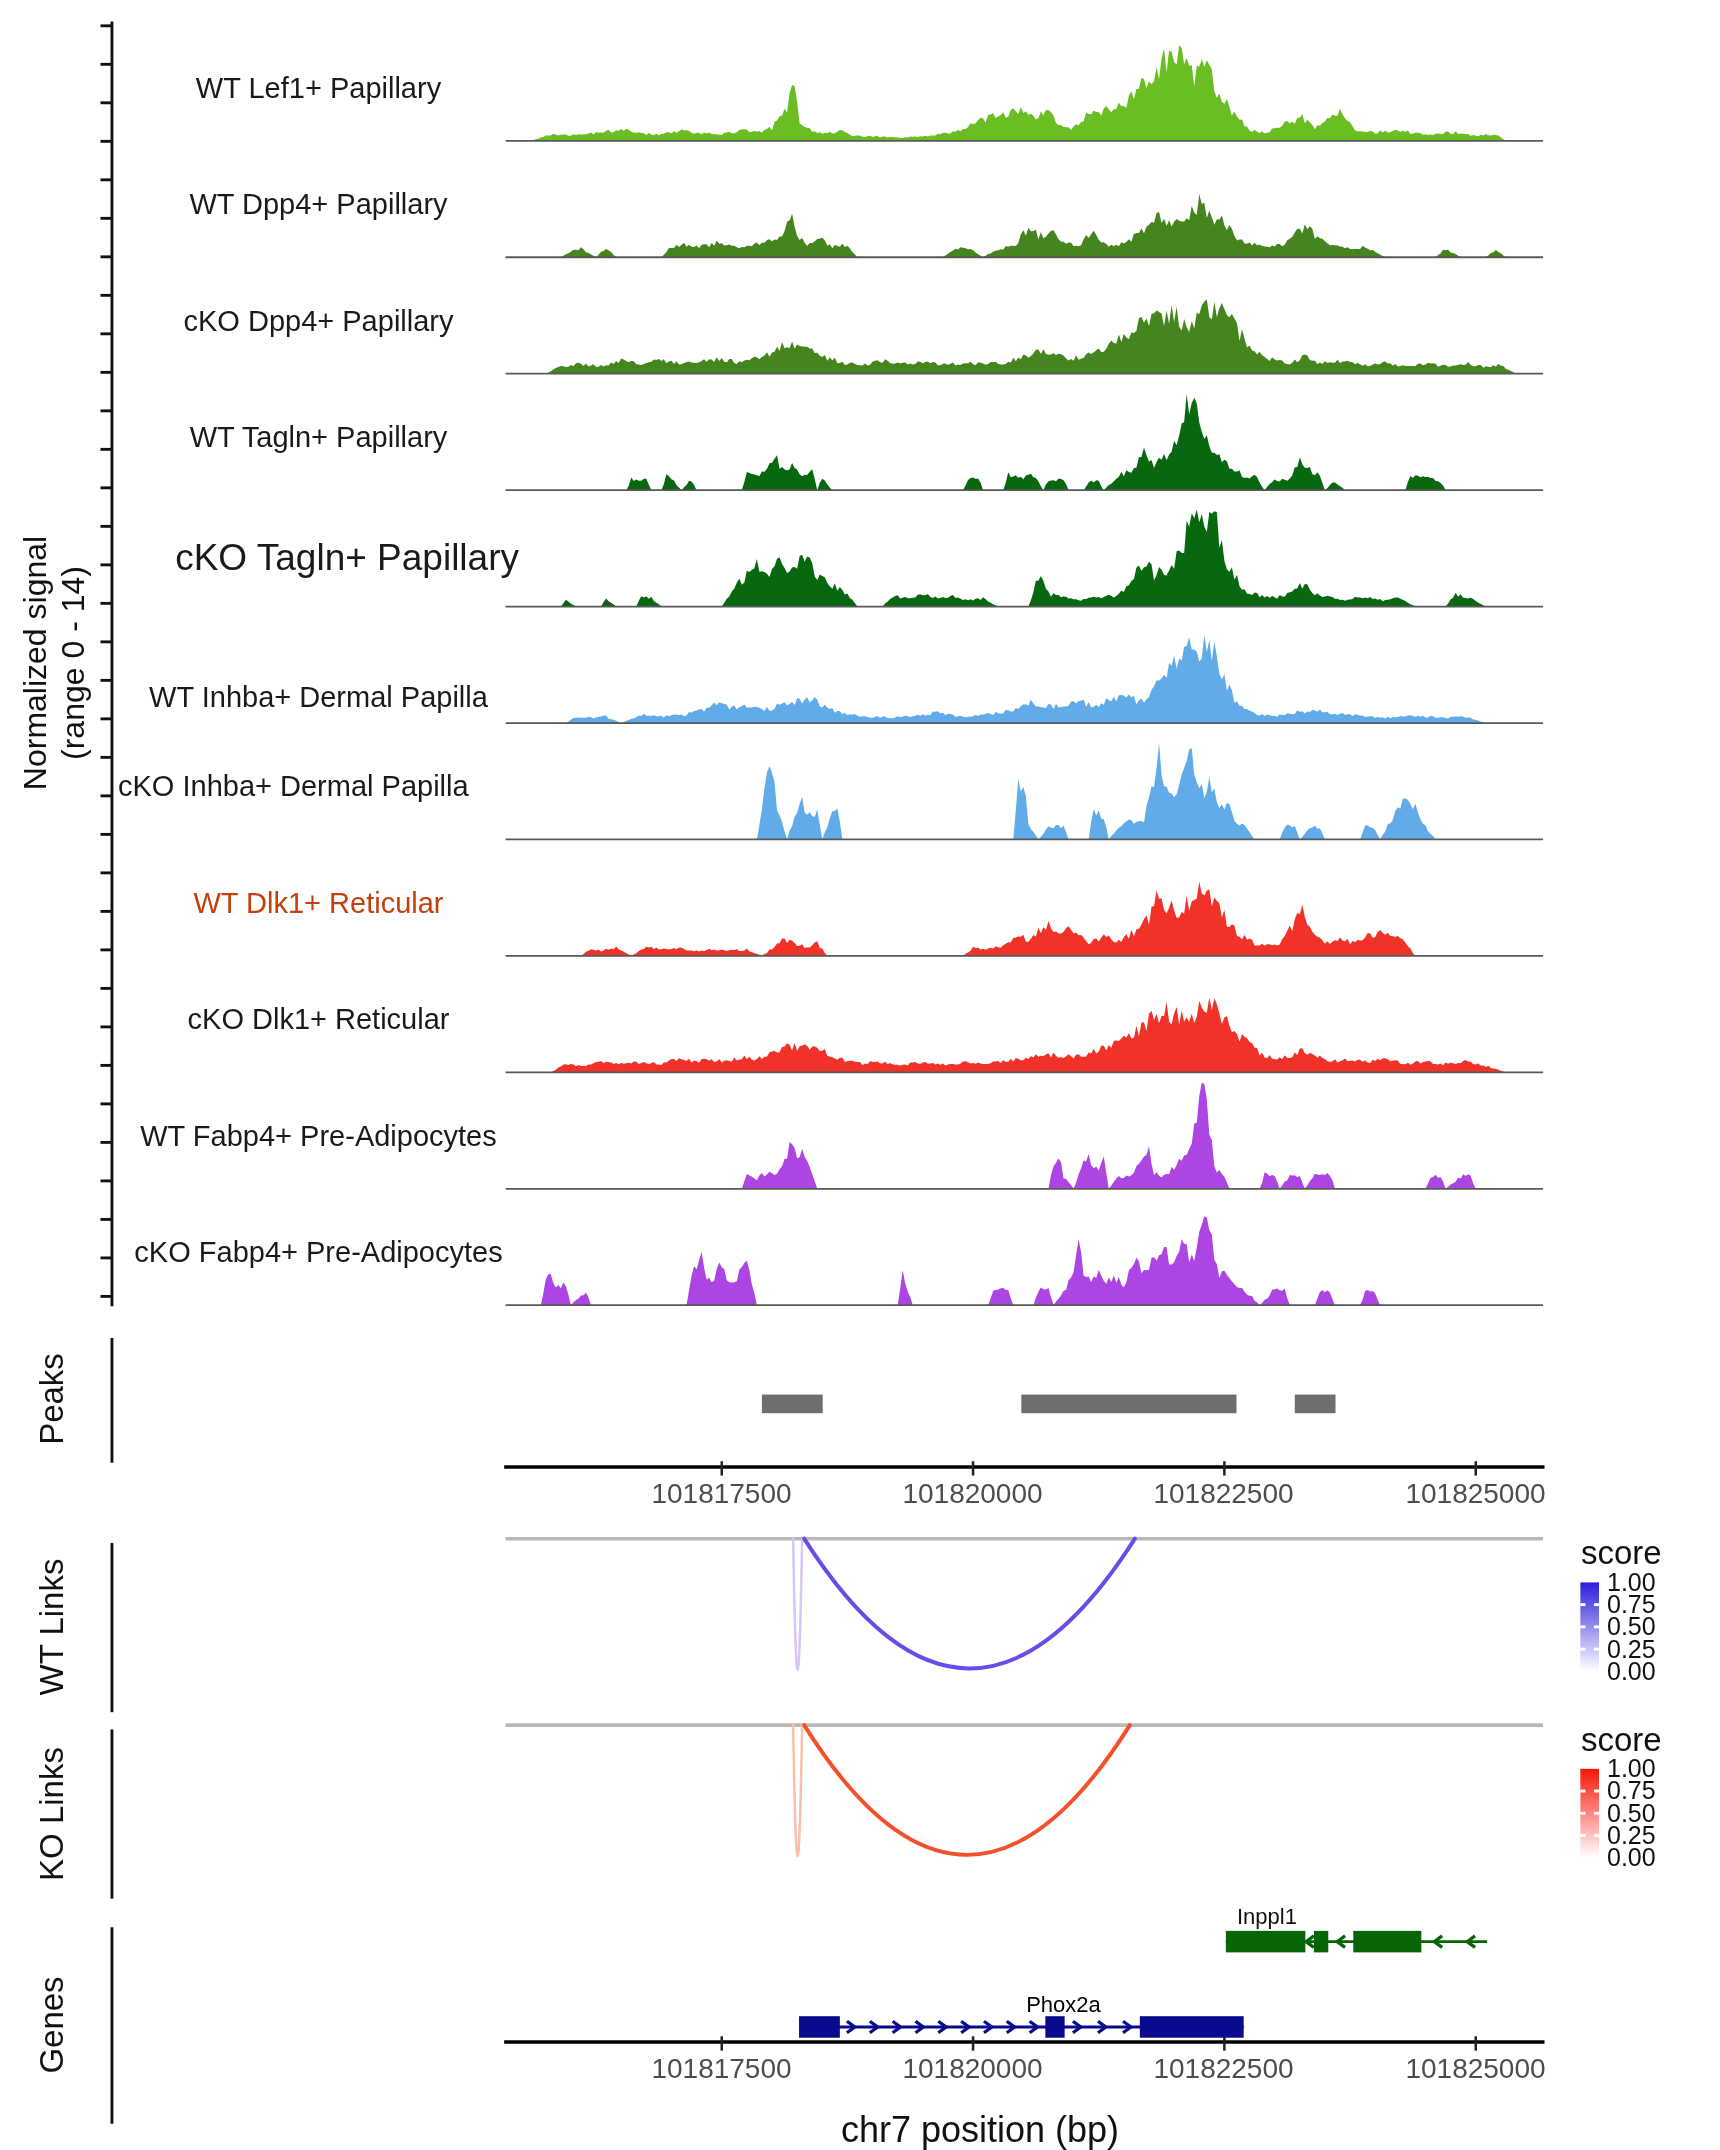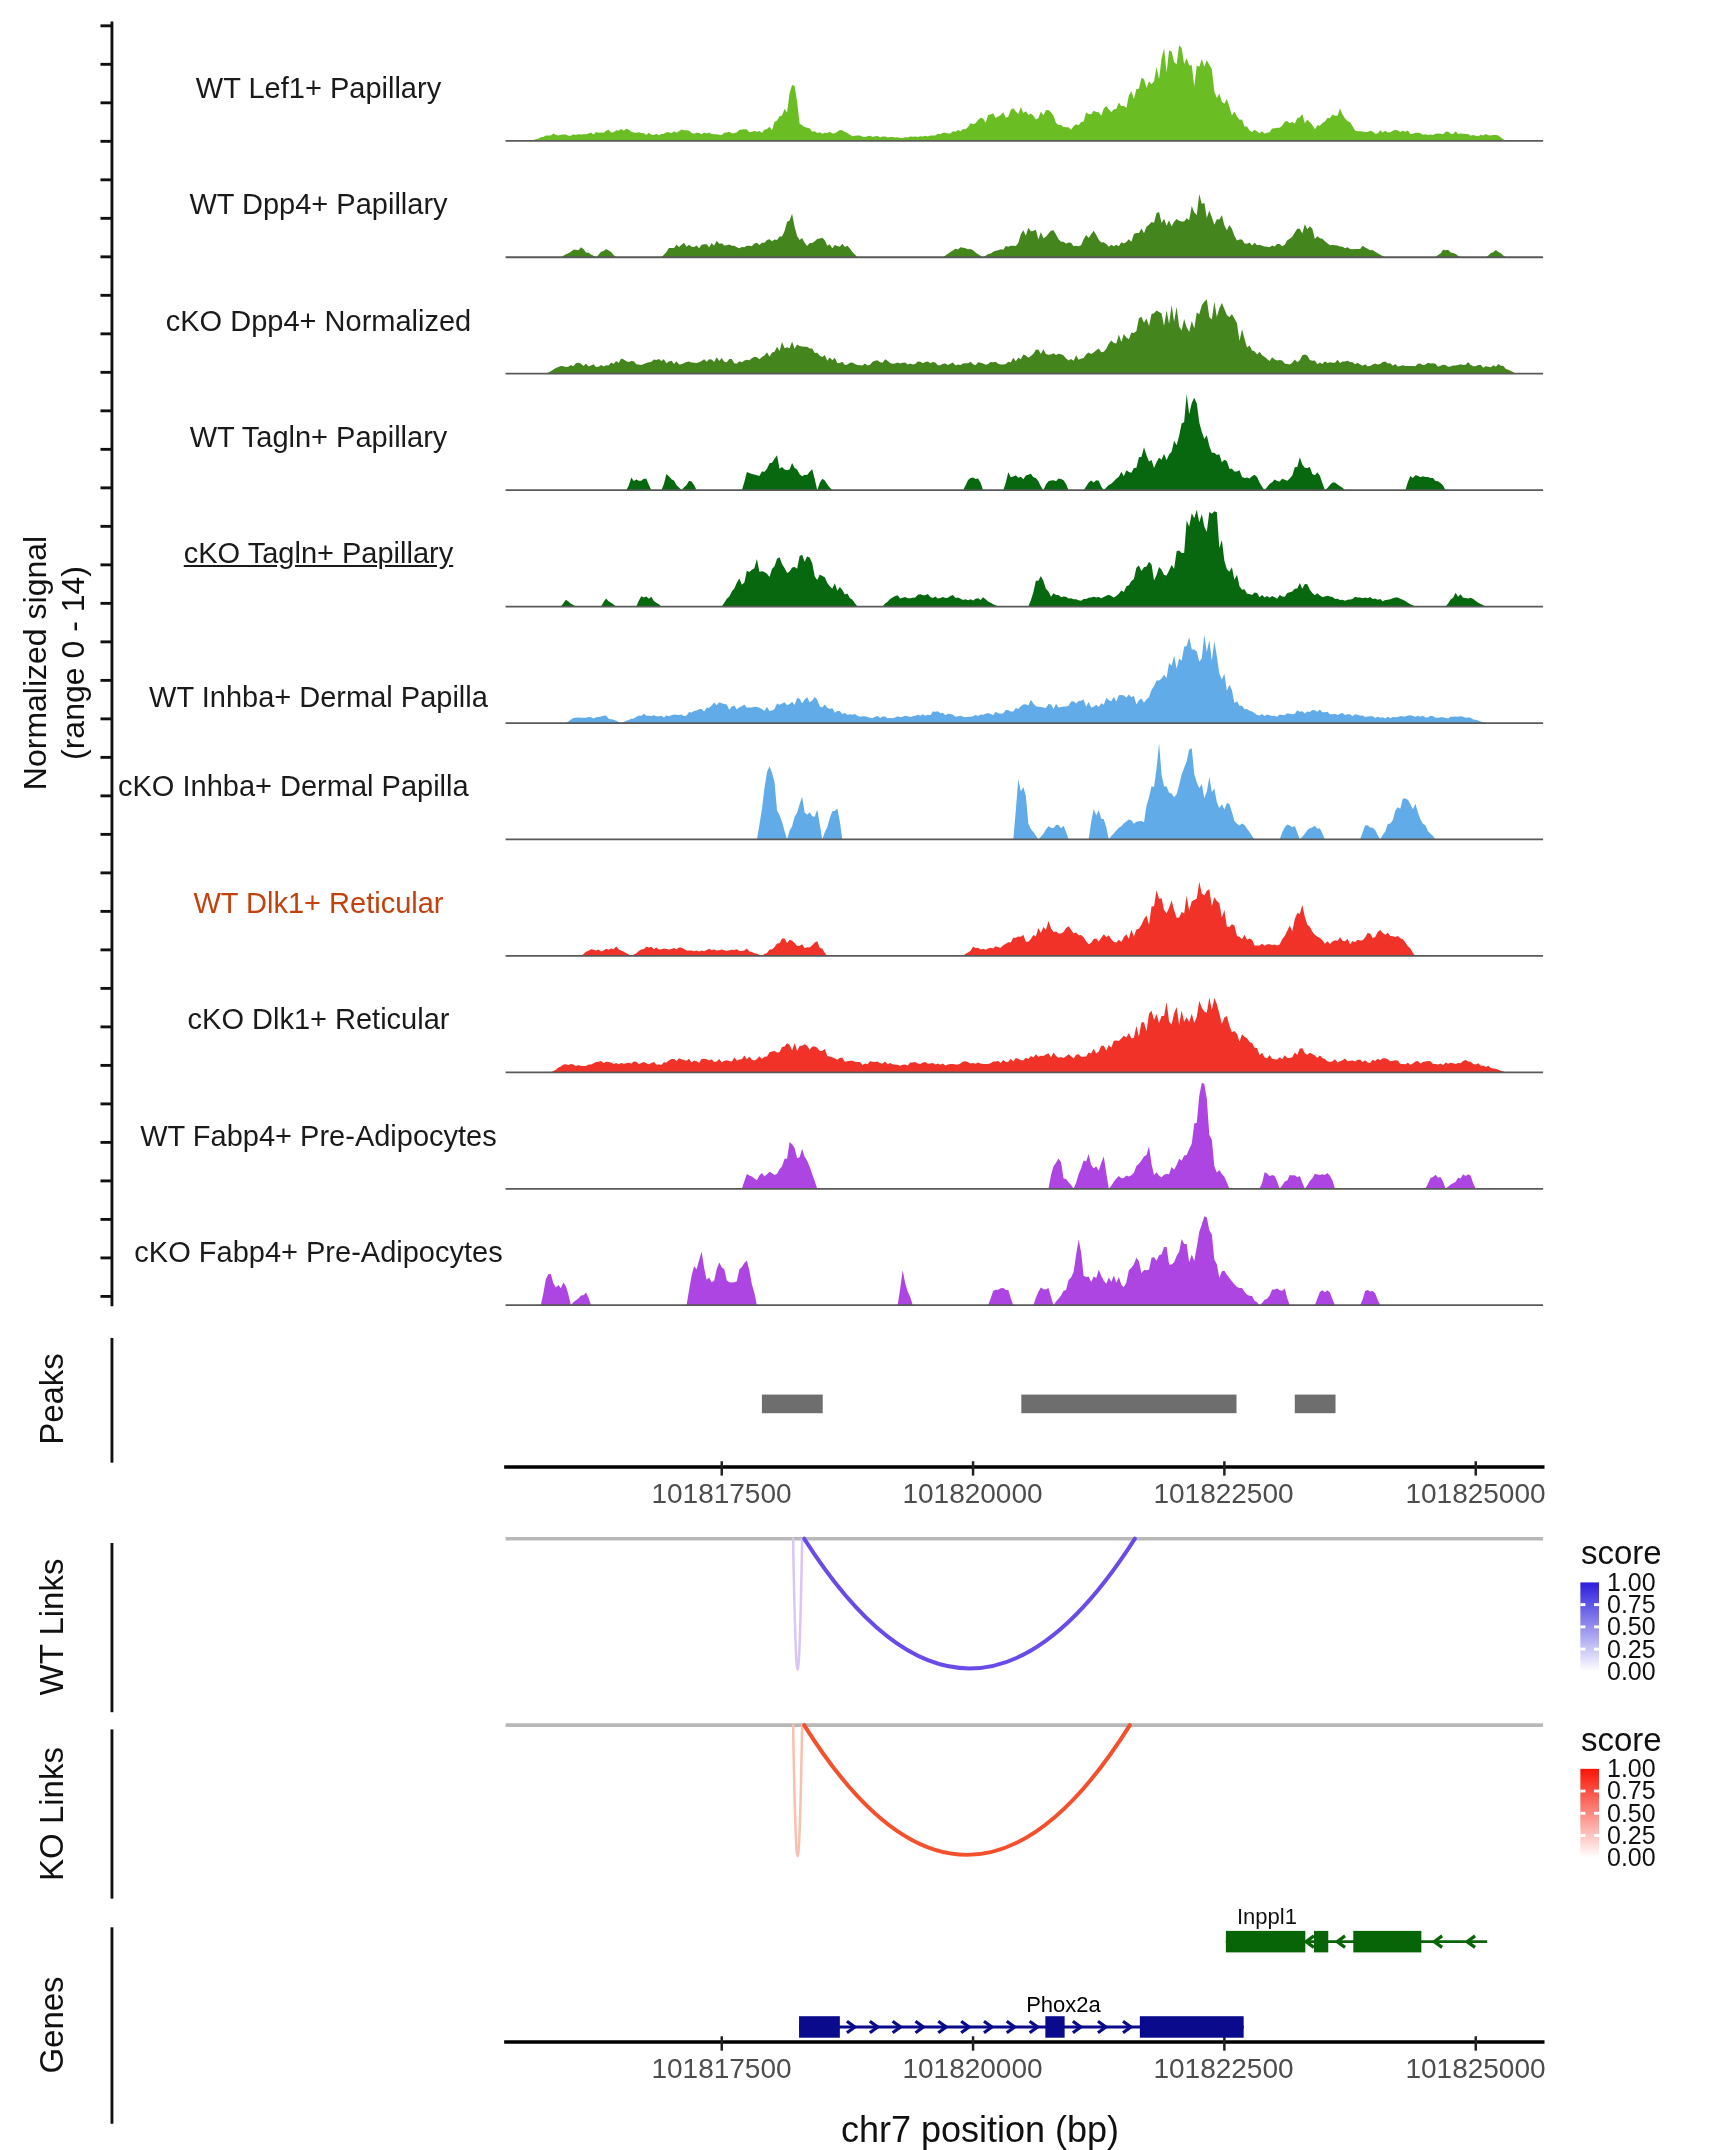--- a/index.html
+++ b/index.html
@@ -144,23 +144,23 @@
       <path d="M1496.2,2819 L1507.2,2827 L1496.2,2835" fill="none" stroke="#0A0A8C" stroke-width="4.5"></path>
       <path d="M1531.2,2819 L1542.2,2827 L1531.2,2835" fill="none" stroke="#0A0A8C" stroke-width="4.5"></path>
       <path d="M1566.1,2819 L1577.1,2827 L1566.1,2835" fill="none" stroke="#0A0A8C" stroke-width="4.5"></path>
       <rect x="1114.3" y="2812" width="56.9" height="30" fill="#0A0A8C"></rect>
       <rect x="1457.8" y="2812" width="26.9" height="30" fill="#0A0A8C"></rect>
       <rect x="1589.6" y="2812" width="144.8" height="30" fill="#0A0A8C"></rect>
     </svg>
   <div id="labels">
       <div style="left: 118px; top: 72px; width: 401px; text-align: center; font-size: 29px; color: rgb(26, 26, 26);">WT Lef1+ Papillary</div>
       <div style="left: 118px; top: 188px; width: 401px; text-align: center; font-size: 29px; color: rgb(26, 26, 26);">WT Dpp4+ Papillary</div>
-      <div style="left: 118px; top: 305px; width: 401px; text-align: center; font-size: 29px; color: rgb(26, 26, 26);">cKO Dpp4+ Normalized</div>
+      <div style="left: 118px; top: 305px; width: 401px; text-align: center; font-size: 29px; color: rgb(26, 26, 26);">cKO Dpp4+ Papillary</div>
       <div style="left: 118px; top: 421px; width: 401px; text-align: center; font-size: 29px; color: rgb(26, 26, 26);">WT Tagln+ Papillary</div>
-      <div style="left: 118px; top: 537px; width: 401px; text-align: center; font-size: 29px; color: rgb(26, 26, 26); text-decoration: underline;">cKO Tagln+ Papillary</div>
+      <div style="left: 118px; top: 537px; width: 401px; text-align: right; font-size: 37px; color: rgb(26, 26, 26);">cKO Tagln+ Papillary</div>
       <div style="left: 118px; top: 681px; width: 401px; text-align: center; font-size: 29px; color: rgb(26, 26, 26);">WT Inhba+ Dermal Papilla</div>
       <div style="left: 118px; top: 770px; width: 401px; font-size: 29px; color: rgb(26, 26, 26);">cKO Inhba+ Dermal Papilla</div>
       <div style="left: 118px; top: 887px; width: 401px; text-align: center; font-size: 29px; color: #c2410c;">WT Dlk1+ Reticular</div>
       <div style="left: 118px; top: 1003px; width: 401px; text-align: center; font-size: 29px; color: rgb(26, 26, 26);">cKO Dlk1+ Reticular</div>
       <div style="left: 118px; top: 1120px; width: 401px; text-align: center; font-size: 29px; color: rgb(26, 26, 26);">WT Fabp4+ Pre-Adipocytes</div>
       <div style="left: 118px; top: 1236px; width: 401px; text-align: center; font-size: 29px; color: rgb(26, 26, 26);">cKO Fabp4+ Pre-Adipocytes</div>
       <div style="left: 607px; top: 1478px; width: 229px; text-align: center; font-size: 28px; color: rgb(77, 77, 77);">101817500</div>
       <div style="left: 858px; top: 1478px; width: 229px; text-align: center; font-size: 28px; color: rgb(77, 77, 77);">101820000</div>
       <div style="left: 1109px; top: 1478px; width: 229px; text-align: center; font-size: 28px; color: rgb(77, 77, 77);">101822500</div>
       <div style="left: 1361px; top: 1478px; width: 229px; text-align: center; font-size: 28px; color: rgb(77, 77, 77);">101825000</div>

